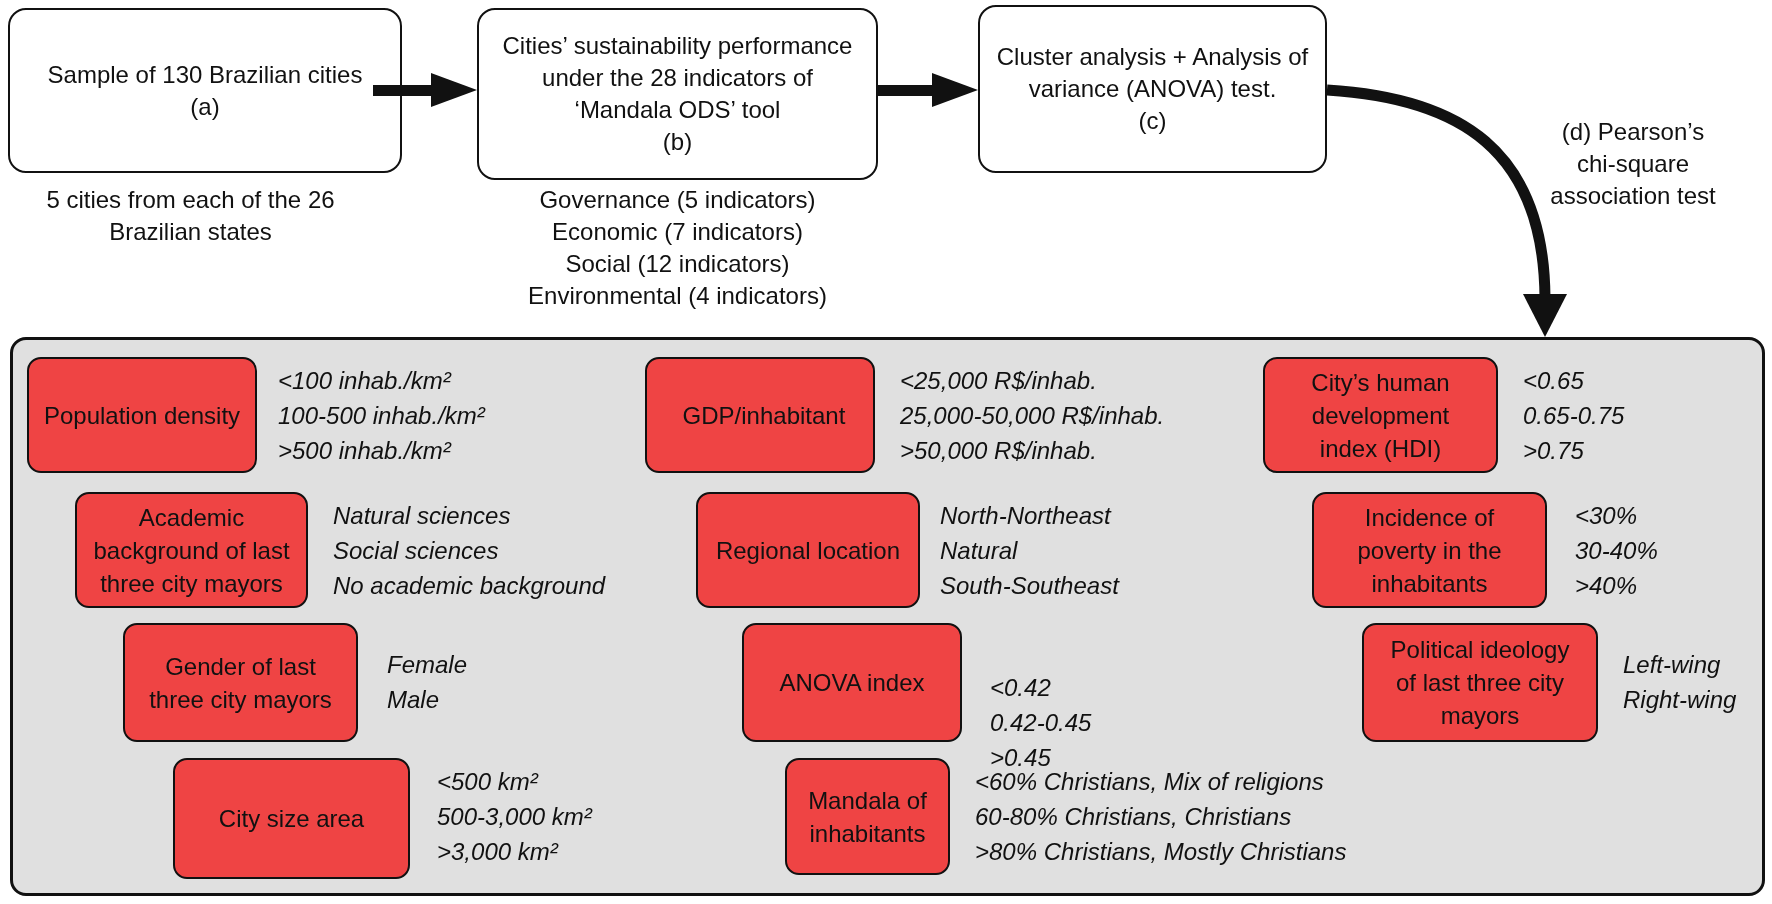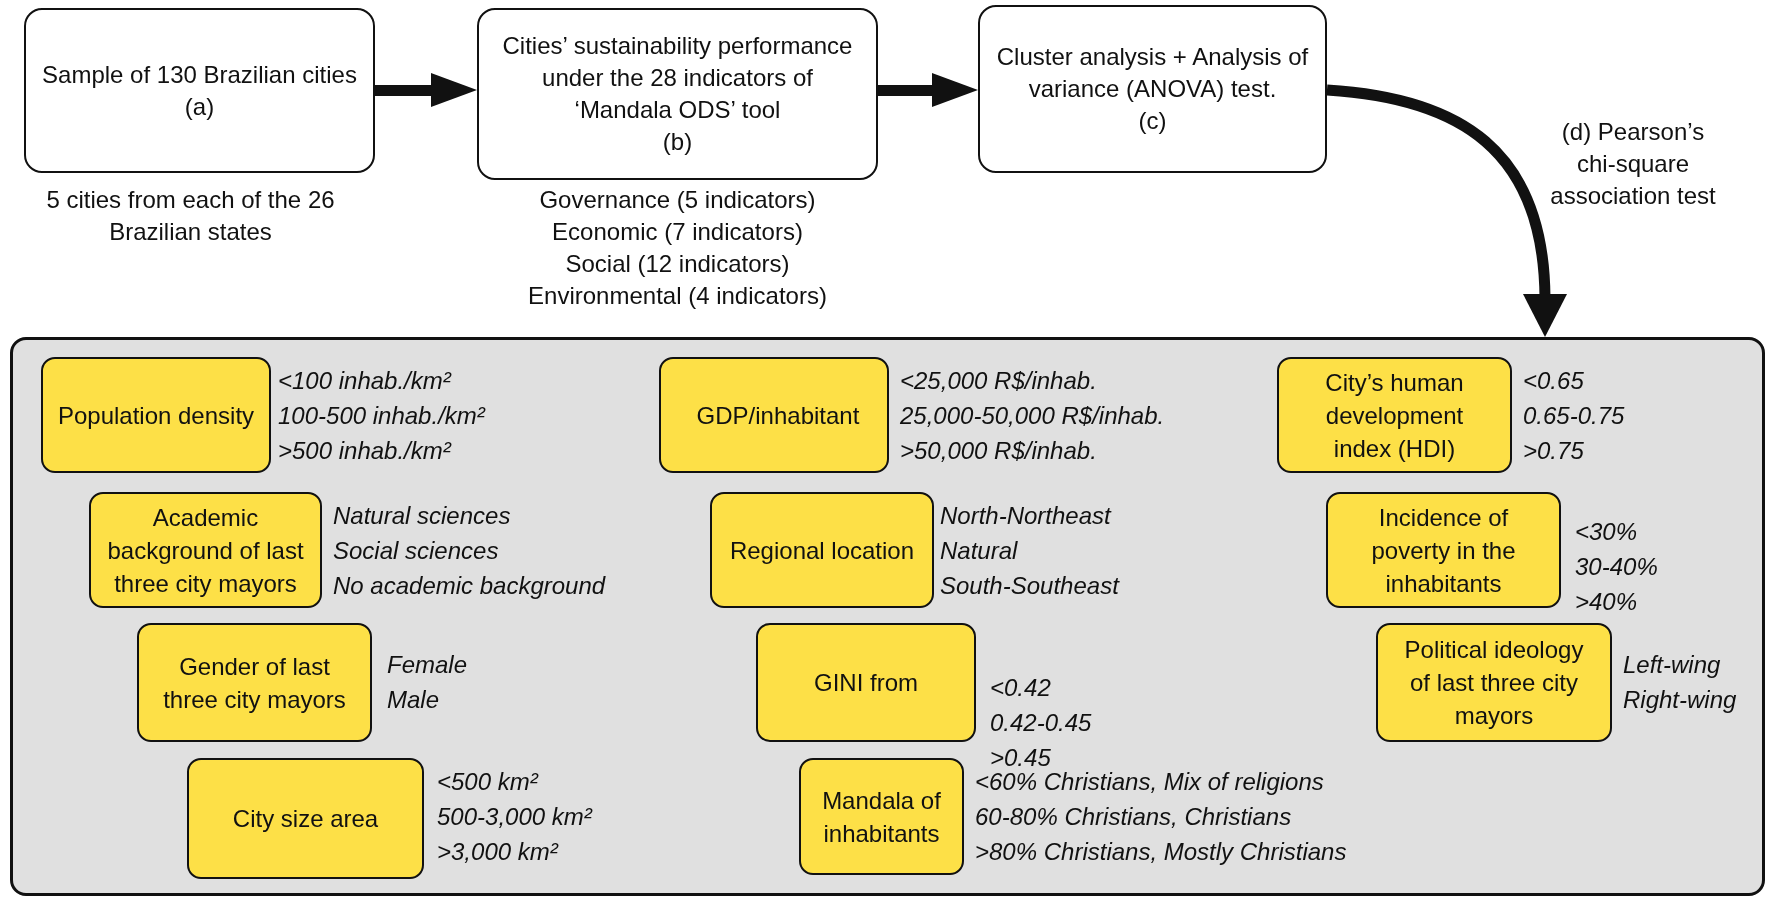--- a/index.html
+++ b/index.html
@@ -25,35 +25,35 @@
   
   .curve{position:absolute;left:1300px;top:80px;}
   .d-label{position:absolute;left:1503px;top:116px;width:260px;text-align:center;font-size:24px;line-height:32px;}
   
   .panel{
     position:absolute;left:10px;top:337px;width:1755px;height:559px;
     background:#e0e0e0;border:3px solid #111;border-radius:16px;box-sizing:border-box;
   }
   
   .var-box{
-    position:absolute;background:#fde047;border:2.5px solid #111;border-radius:14px;
+    position:absolute;background:#ef4444;border:2.5px solid #111;border-radius:14px;
     display:flex;align-items:center;justify-content:center;text-align:center;
-    font-size:24px;line-height:33px;box-sizing:border-box;margin-left:14px;
+    font-size:24px;line-height:33px;box-sizing:border-box;
   }
   .var-cats{
     position:absolute;transform:translateY(-50%);
     font-size:24px;line-height:35px;font-style:italic;text-align:left;
   }
 </style>
 </head>
 <body>
 
 <div class="canvas">
 
-  <div class="flow-box pre" style="left:8px;top:8px;width:351px;height:165px;margin-left:16px;">Sample of 130 Brazilian cities
+  <div class="flow-box pre" style="left:8px;top:8px;width:394px;height:165px;">Sample of 130 Brazilian cities
 (a)</div>
   <div class="caption pre" style="left:8px;top:184px;width:365px;">5 cities from each of the 26
 Brazilian states</div>
 
   <div class="arrow" style="left:373px;top:73px;width:104px;height:34px;">
     <div class="shaft"></div>
     <div class="head"></div>
   </div>
 
   <div class="flow-box pre" style="left:477px;top:8px;width:401px;height:172px;">Cities’ sustainability performance
@@ -110,30 +110,30 @@
 No academic background</div>
 
   <div class="var-box pre" style="left:696px;top:492px;width:224px;height:116px;">Regional location</div>
   <div class="var-cats pre" style="left:940px;top:550px;">North-Northeast
 Natural
 South-Southeast</div>
 
   <div class="var-box pre" style="left:1312px;top:492px;width:235px;height:116px;">Incidence of
 poverty in the
 inhabitants</div>
-  <div class="var-cats pre" style="left:1575px;top:550px;margin-top:16px;">&lt;30%
+  <div class="var-cats pre" style="left:1575px;top:550px;">&lt;30%
 30-40%
 &gt;40%</div>
 
   <div class="var-box pre" style="left:123px;top:623px;width:235px;height:119px;">Gender of last
 three city mayors</div>
   <div class="var-cats pre" style="left:387px;top:682px;">Female
 Male</div>
 
-  <div class="var-box pre" style="left:742px;top:623px;width:220px;height:119px;">GINI from</div>
+  <div class="var-box pre" style="left:742px;top:623px;width:220px;height:119px;">ANOVA index</div>
   <div class="var-cats pre" style="left:990px;top:722px;">&lt;0.42
 0.42-0.45
 &gt;0.45</div>
 
   <div class="var-box pre" style="left:1362px;top:623px;width:236px;height:119px;">Political ideology
 of last three city
 mayors</div>
   <div class="var-cats pre" style="left:1623px;top:682px;">Left-wing
 Right-wing</div>
 

